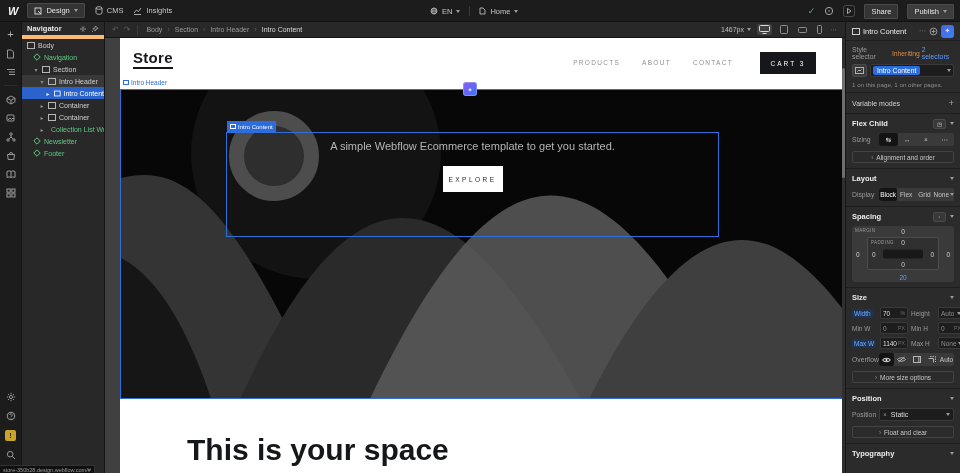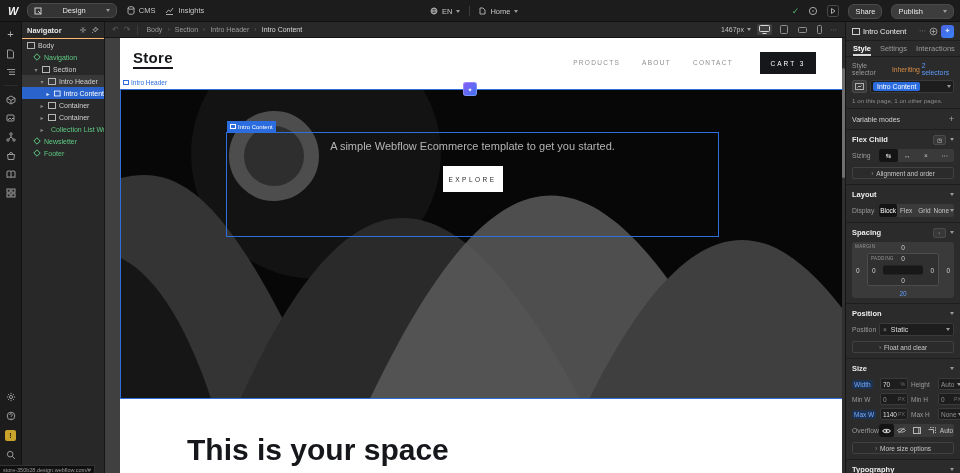--- a/index.html
+++ b/index.html
@@ -5,22 +5,22 @@
   *{margin:0;padding:0;box-sizing:border-box}
   html,body{width:960px;height:473px;overflow:hidden;background:#1d1d1d;
     font-family:"Liberation Sans",sans-serif;-webkit-font-smoothing:antialiased}
   svg{display:block}
 
   
   .topbar{position:absolute;left:0;top:0;width:960px;height:22px;background:#1c1c1c;
     border-bottom:1px solid #111;display:flex;align-items:center;z-index:40;color:#cfcfcf}
   .tb-left{display:flex;align-items:center;gap:10px;padding-left:8px}
   .wflogo{color:#f2f2f2;font-weight:bold;font-style:italic;font-size:11px;letter-spacing:-1px}
-  .tb-btn{display:flex;align-items:center;gap:20px;height:15px;padding:0 6px;background:#343434;
-    border:1px solid #4a4a4a;border-radius:6px;font-size:7.5px;color:#e6e6e6;cursor:default}
+  .tb-btn{display:flex;align-items:center;gap:4px;height:15px;padding:0 6px;background:#343434;
+    border:1px solid #4a4a4a;border-radius:1px;font-size:7.5px;color:#e6e6e6;cursor:default}
   .tb-item{display:flex;align-items:center;gap:4px;font-size:7.5px;color:#c6c6c6}
   .caret{width:0;height:0;border-left:2.5px solid transparent;border-right:2.5px solid transparent;
     border-top:3px solid #9a9a9a}
   .tb-center{position:absolute;left:430px;top:0;height:22px;display:flex;align-items:center;gap:9px}
   .tb-sep{width:1px;height:10px;background:#3a3a3a}
   .tb-right{position:absolute;right:6px;top:0;height:22px;display:flex;align-items:center;gap:9px}
   .check{color:#4db072;font-size:9px}
   .icn{color:#a8a8a8}
 
   
@@ -29,21 +29,21 @@
     padding-top:6px;gap:9px;z-index:30;color:#9a9a9a}
   .lt-spacer{flex:1}
   .lt-div{width:14px;height:1px;background:#2c2c2c}
   .audit{width:11px;height:11px;background:#caa32a;border-radius:2px;display:flex;
     align-items:center;justify-content:center;color:#2a230a;font-size:7px;font-weight:bold}
 
   
   .navpanel{position:absolute;left:22px;top:22px;bottom:0;width:83px;background:#282828;
     border-right:1px solid #161616;z-index:20;color:#c9c9c9}
   .nav-head{height:17px;display:flex;align-items:center;padding:0 5px;font-size:7.5px;
-    font-weight:bold;color:#e8e8e8;border-bottom:1px solid #fdba74}
+    font-weight:bold;color:#e8e8e8;border-bottom:4px solid #fdba74}
   .nav-head .sp{flex:1}
   .trow{height:12px;display:flex;align-items:center;gap:3px;font-size:7px;white-space:nowrap;
     overflow:hidden;color:#cfcfcf}
   .trow .exp{width:6px;font-size:6px;color:#8a8a8a;flex:none;text-align:center}
   .trow.open .exp::before{content:"▾"}
   .trow.closed .exp::before{content:"▸"}
   .trow.g{color:#5fc983}
   .trow.hl{background:#383838}
   .trow.sel{background:#2a63cc;color:#fff}
   .i0{padding-left:5px}.i1{padding-left:11px}.i2{padding-left:17px}.i3{padding-left:23px}
@@ -475,25 +475,20 @@
     <span class="nm">Intro Content</span>
     <span class="sp"></span>
     <span style="color:#9a9a9a">⋯</span>
     <svg width="9" height="9" viewBox="0 0 9 9">
         <circle cx="4.5" cy="4.5" r="3.4" fill="none" stroke="#9a9a9a"></circle>
         <path d="M4.5 2.6v3.8M2.6 4.5h3.8" stroke="#9a9a9a"></path>
       </svg>
     <div class="aichip">✦</div>
   </div>
 
-  <div class="tabs">
-    <div class="tab active">Style</div>
-    <div class="tab">Settings</div>
-    <div class="tab">Interactions</div>
-  </div>
 
   <div class="selblk">
     <div class="lblrow">
       <span>Style selector</span>
       <span class="inh">Inheriting</span>
       <span class="selcount">2 selectors</span>
     </div>
     <div class="selfield">
       <div class="selico">
         <svg width="9" height="7" viewBox="0 0 9 7">
@@ -575,40 +570,20 @@
         <span class="sv" style="left:4px;top:50%;transform:translateY(-50%)">0</span>
         <span class="sv" style="right:4px;top:50%;transform:translateY(-50%)">0</span>
         <span class="sv" style="left:50%;bottom:1px;transform:translateX(-50%)">0</span>
         <div class="slab"></div>
       </div>
     </div>
   </div>
 
   <div class="section">
     <div class="sect-title">
-      <span>Position</span>
-      <span class="sp"></span>
-        <span class="caret"></span>
-    </div>
-    <div class="row">
-      <span class="rlbl">Position</span>
-      <div class="posfield">
-        <span class="x">×</span>
-        <span class="v">Static</span>
-        <span class="caret"></span>
-      </div>
-    </div>
-    <div class="wbtn">
-      <span class="a">›</span>
-      <span>Float and clear</span>
-    </div>
-  </div>
-
-  <div class="section">
-    <div class="sect-title">
       <span>Size</span>
       <span class="sp"></span>
         <span class="caret"></span>
     </div>
     <div class="sgrid">
       <span class="flbl bluechip">Width</span>
       <div class="field">
           <span class="v">70</span>
           <span class="u">%</span>
         </div>
@@ -671,19 +646,39 @@
       </div>
     </div>
     <div class="wbtn">
       <span class="a">›</span>
       <span>More size options</span>
     </div>
   </div>
 
   <div class="section">
     <div class="sect-title">
+      <span>Position</span>
+      <span class="sp"></span>
+        <span class="caret"></span>
+    </div>
+    <div class="row">
+      <span class="rlbl">Position</span>
+      <div class="posfield">
+        <span class="x">×</span>
+        <span class="v">Static</span>
+        <span class="caret"></span>
+      </div>
+    </div>
+    <div class="wbtn">
+      <span class="a">›</span>
+      <span>Float and clear</span>
+    </div>
+  </div>
+
+  <div class="section">
+    <div class="sect-title">
       <span>Typography</span>
       <span class="sp"></span>
         <span class="caret"></span>
     </div>
 
   </div>
 </div>
 
 </body></html>

